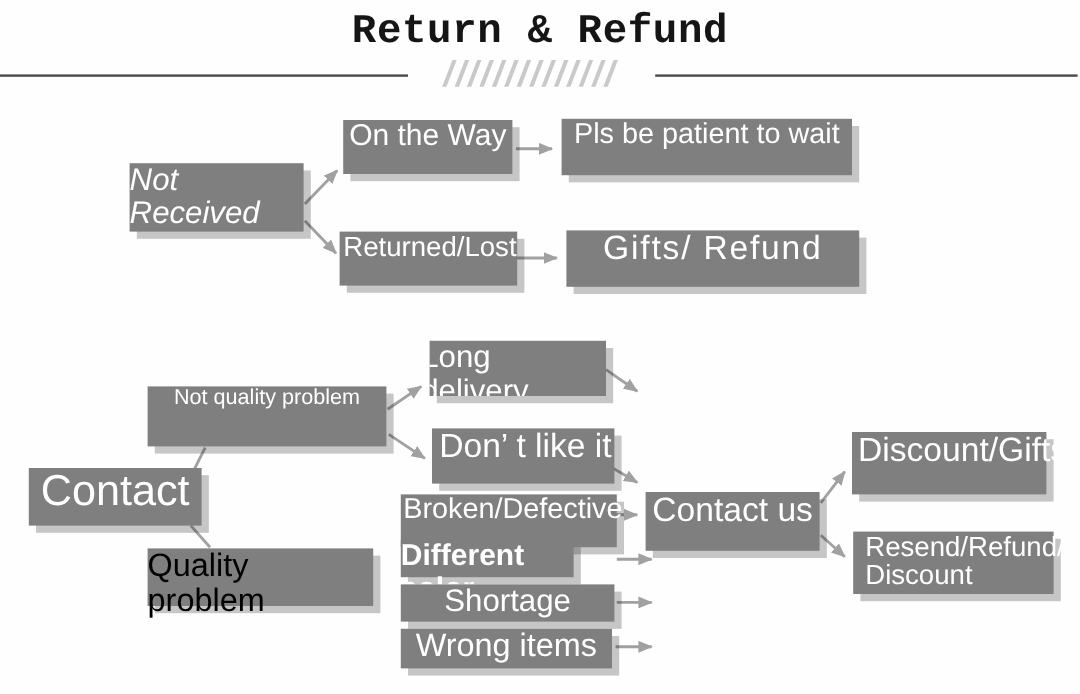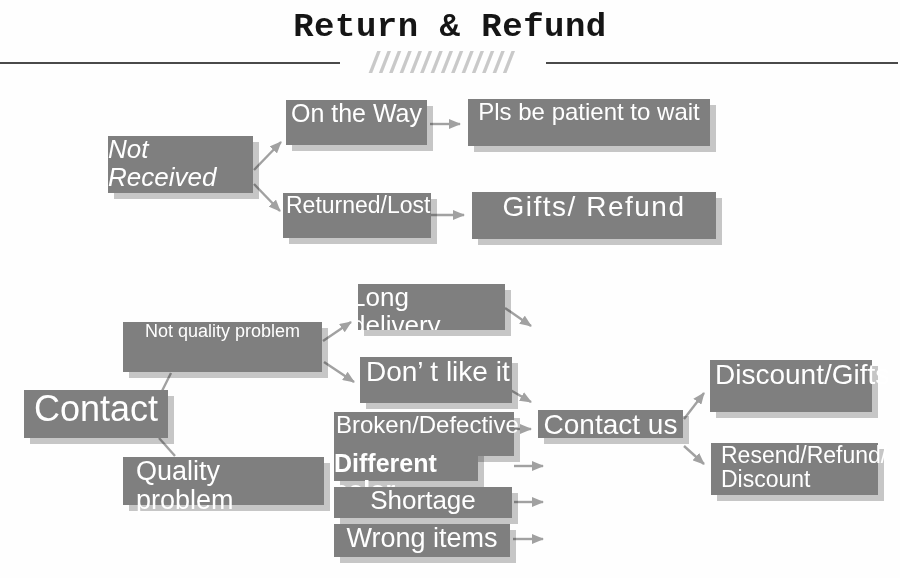--- a/index.html
+++ b/index.html
@@ -84,36 +84,36 @@
       </div>
       <div class="node" style="left: 123px; top: 322px; width: 199px; height: 50px; font-size: 18px; color: rgb(255, 255, 255);">
         <span>Not quality problem</span>
       </div>
       <div class="node left" style="left: 358px; top: 284px; width: 147px; height: 46px; font-size: 26px; color: rgb(255, 255, 255); overflow: hidden;">
         <span style="margin-left: -7px;">Long delivery</span>
       </div>
       <div class="node left" style="left: 360px; top: 357px; width: 146px; height: 46px; font-size: 28px; color: rgb(255, 255, 255); padding-left: 6px;">
         <span>Don’ t like it</span>
       </div>
-      <div class="node" style="left: 123px; top: 457px; width: 188px; height: 48px; font-size: 27px; color: #ffffff; padding-left: 13px;">
+      <div class="node" style="left: 123px; top: 457px; width: 188px; height: 48px; font-size: 27px; color: #000000;">
         <span>Quality problem</span>
       </div>
       <div class="node left" style="left: 334px; top: 412px; width: 178px; height: 44px; font-size: 24px; color: rgb(255, 255, 255); padding-left: 2px;">
         <span>Broken/Defective</span>
       </div>
       <div class="node" style="left: 334px; top: 450px; width: 144px; height: 31px; font-size: 25px; color: rgb(255, 255, 255); font-weight: bold;">
         <span>Different color</span>
       </div>
       <div class="node" style="left: 334px; top: 487px; width: 178px; height: 31px; font-size: 26px; color: rgb(255, 255, 255);">
         <span>Shortage</span>
       </div>
       <div class="node" style="left: 334px; top: 524px; width: 176px; height: 33px; font-size: 27px; color: rgb(255, 255, 255);">
         <span>Wrong items</span>
       </div>
-      <div class="node" style="left: 538px; top: 410px; width: 145px; height: 28px; font-size: 28px; color: rgb(255, 255, 255);">
+      <div class="node" style="left: 538px; top: 410px; width: 145px; height: 49px; font-size: 28px; color: rgb(255, 255, 255);">
         <span>Contact us</span>
       </div>
       <div class="node left" style="left: 710px; top: 360px; width: 157px; height: 52px; font-size: 28px; color: rgb(255, 255, 255); padding-left: 5px;">
         <span>Discount/Gifts</span>
       </div>
       <div class="node left" style="left: 711px; top: 443px; width: 157px; height: 52px; font-size: 23px; color: rgb(255, 255, 255); padding-left: 10px;">
         <span>Resend/Refund/
 Discount</span>
       </div>
     </div>

